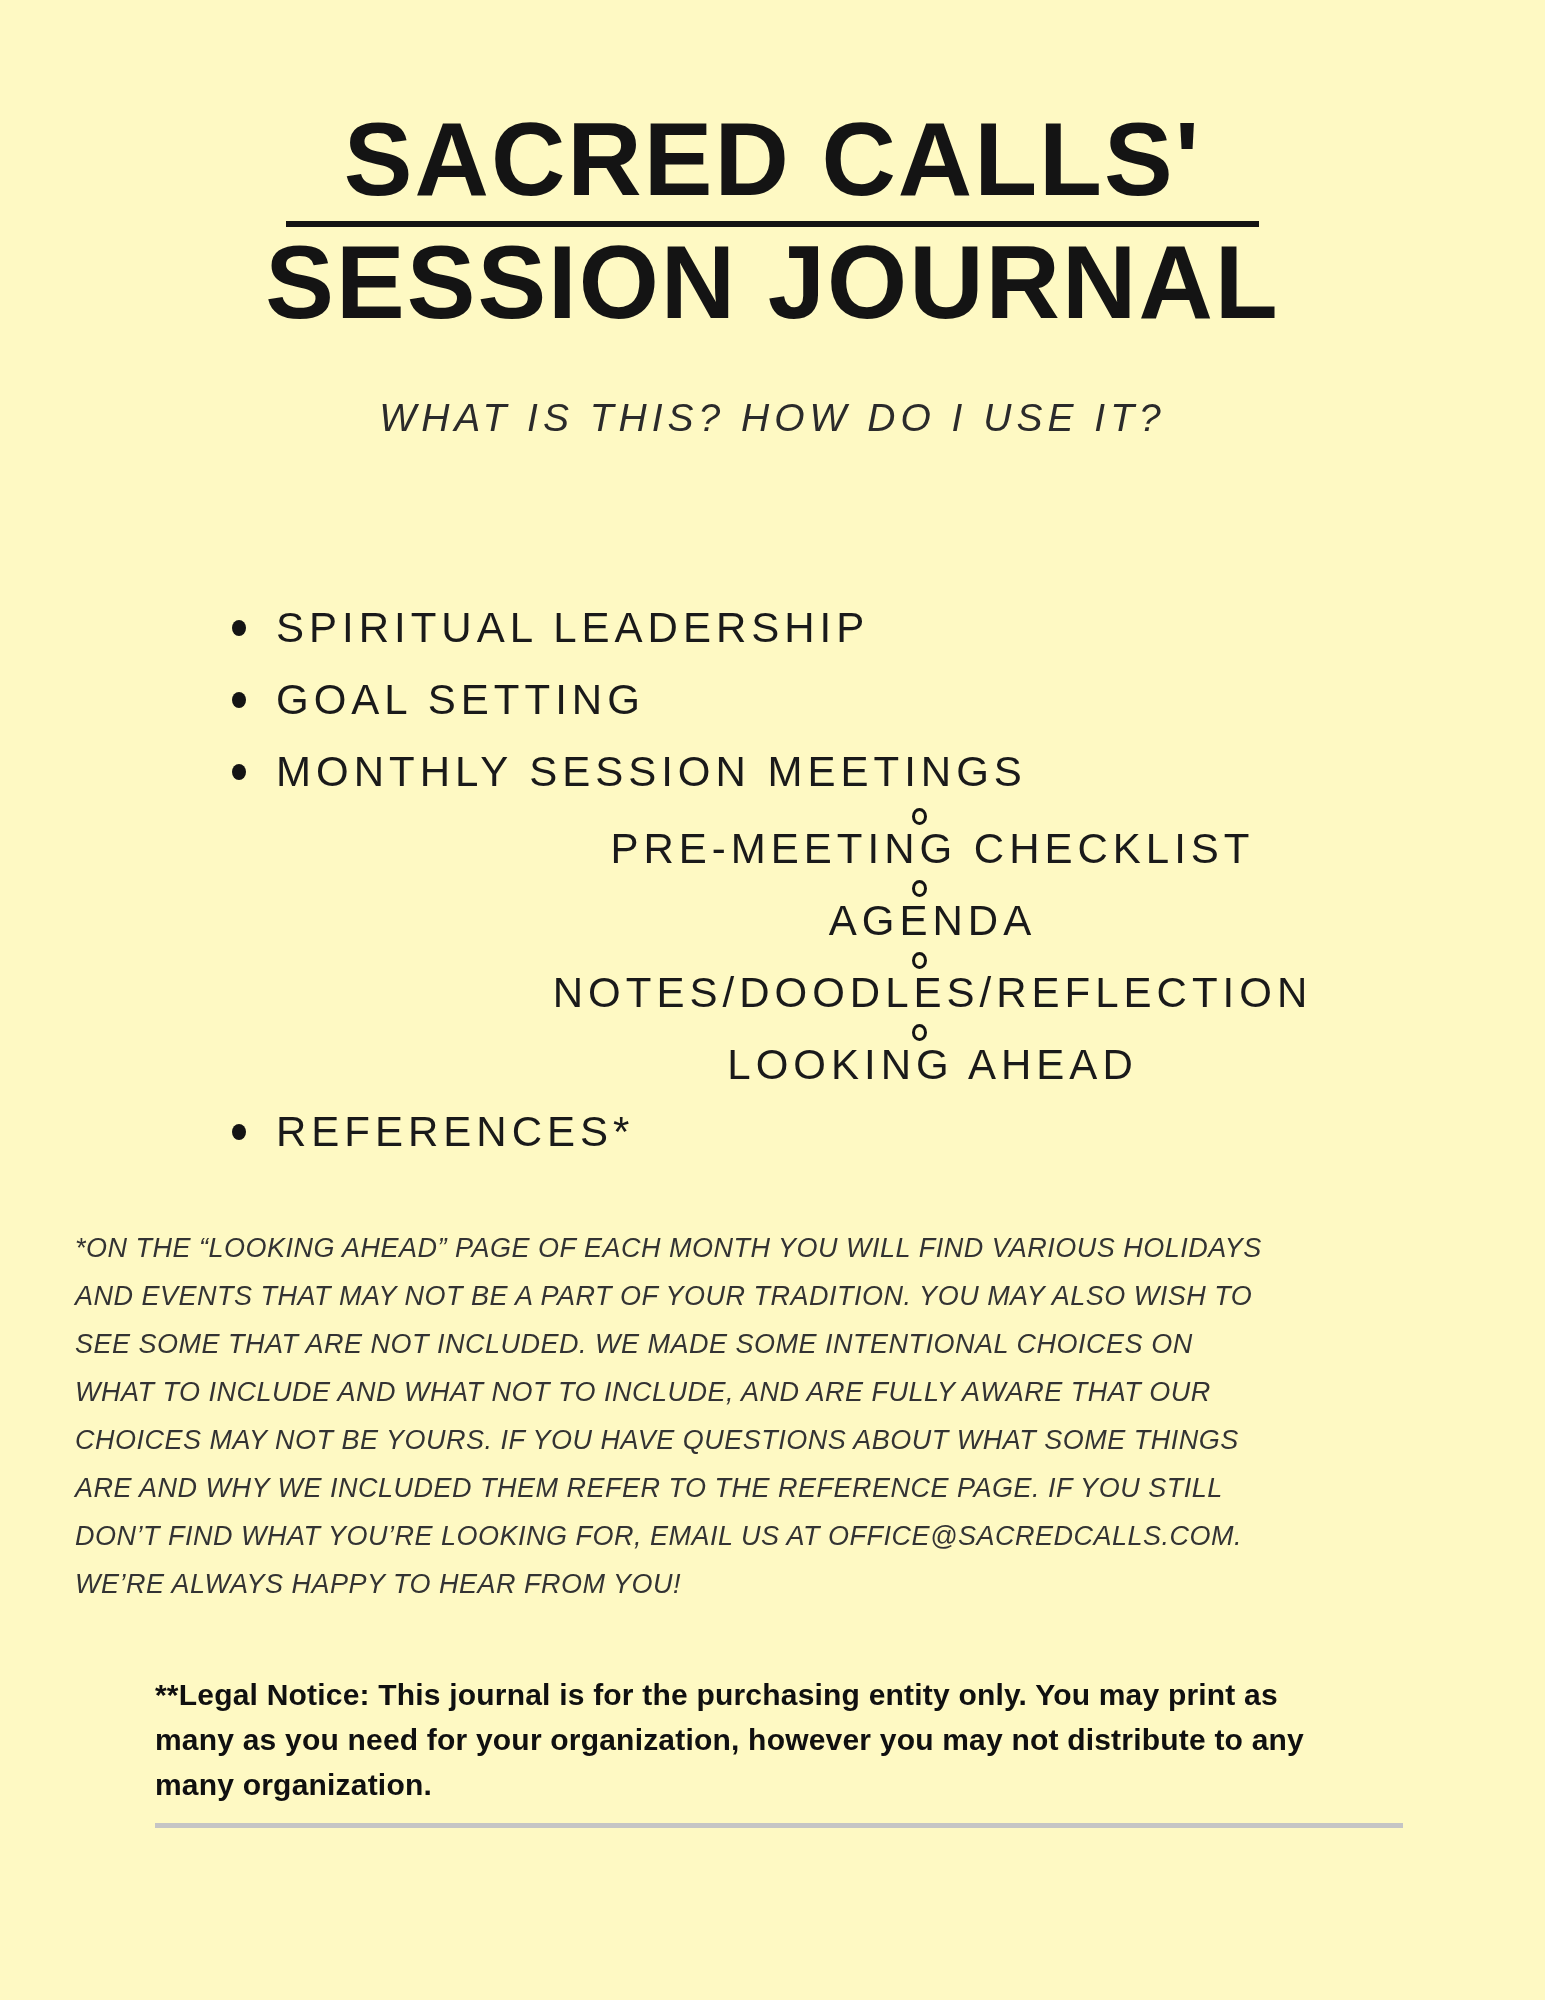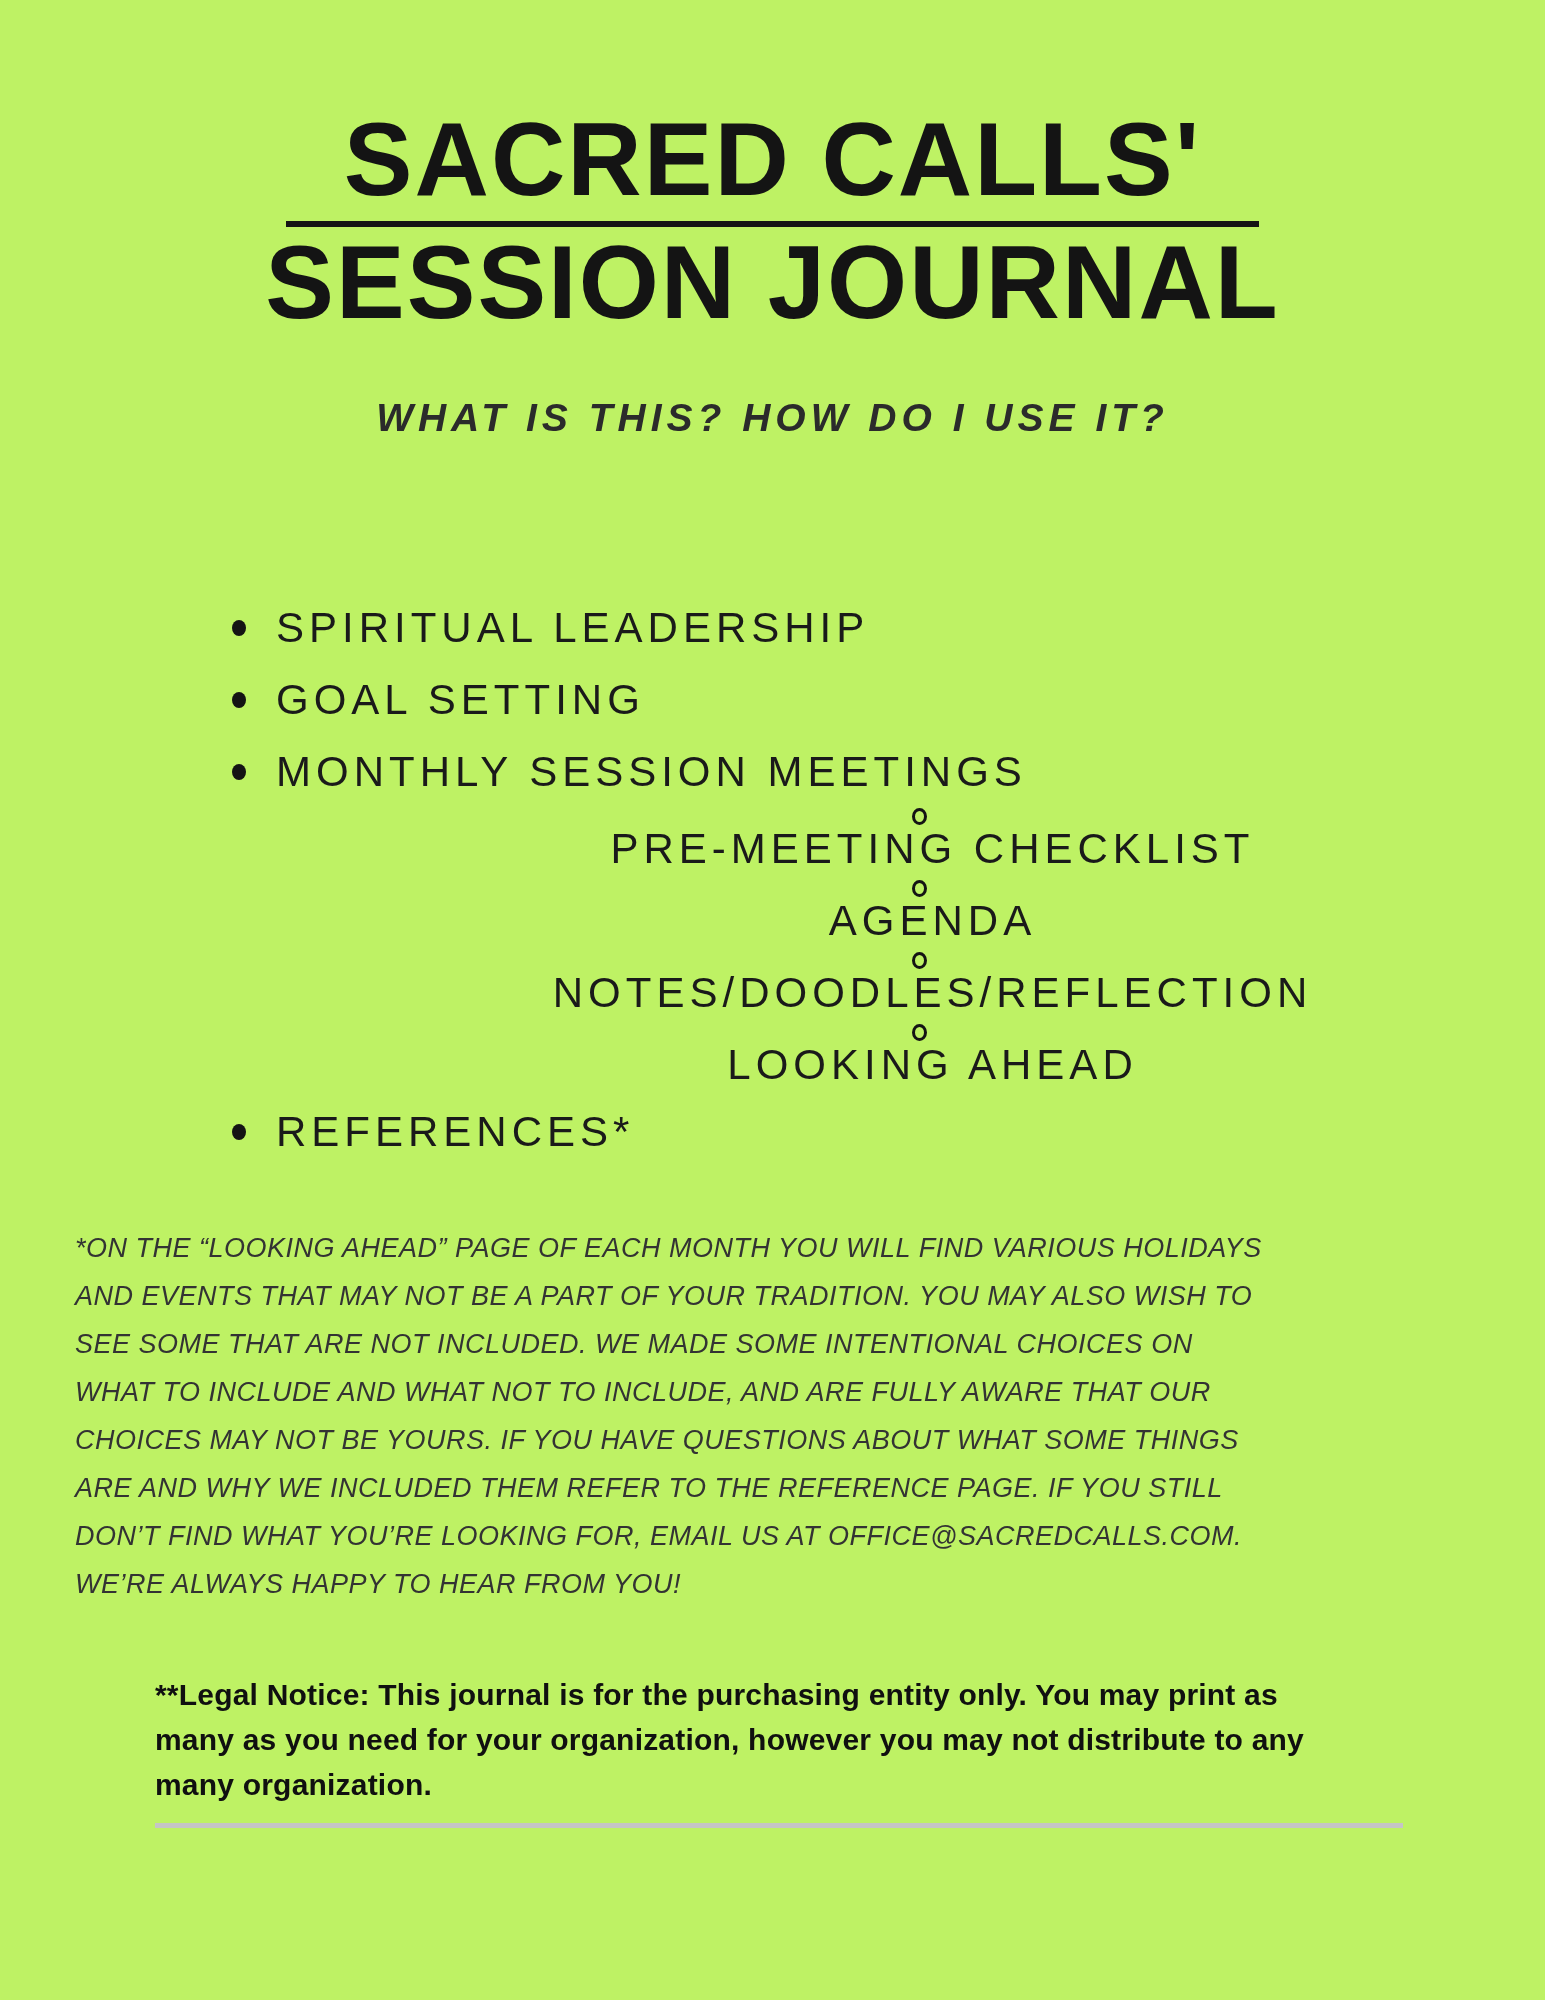--- a/index.html
+++ b/index.html
@@ -1,21 +1,21 @@
 <!DOCTYPE html>
 <html><head>
 <meta charset="utf-8">
 <style>
   * { margin: 0; padding: 0; box-sizing: border-box; }
   html, body { background: #ffffff; }
   .page {
     position: relative;
     width: 1545px;
     height: 2000px;
-    background: #bef264;
+    background: #fef9c3;
     font-family: "Liberation Sans", sans-serif;
     color: #111111;
     overflow: hidden;
   }
 
   
   .header { text-align: center; padding-top: 108px; }
   .title-line1-wrap { display: inline-block; border-bottom: 6px solid #141414; padding: 0 58px 10px 58px; }
   .title-line1 {
     font-size: 103px;
@@ -31,21 +31,21 @@
     letter-spacing: 2px;
     line-height: 1.0;
     color: #141414;
     margin-top: 4px;
     white-space: nowrap;
   }
   .subtitle {
     margin-top: 62px;
     font-size: 39px;
     font-style: italic;
-    font-weight: 700;
+    font-weight: 400;
     letter-spacing: 5px;
     color: #2b2b2b;
     white-space: nowrap;
   }
 
   
   .toc { margin-top: 152px; margin-left: 232px; }
   .toc-row { display: flex; align-items: center; height: 72px; }
   .toc-row.sub { margin-left: 88px; flex-direction: column; }
   .marker-disc {

